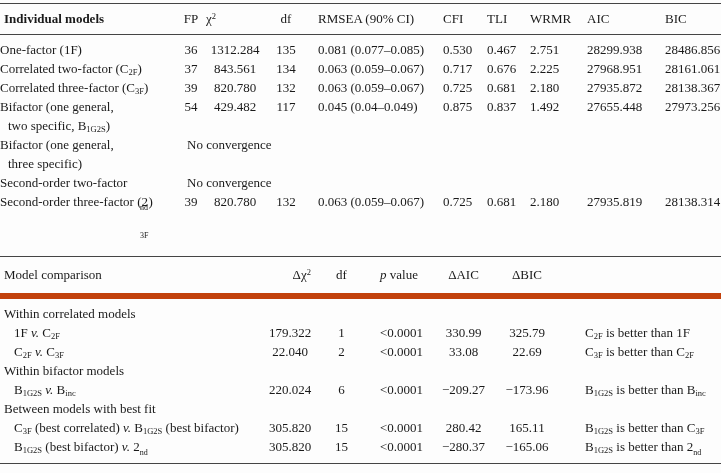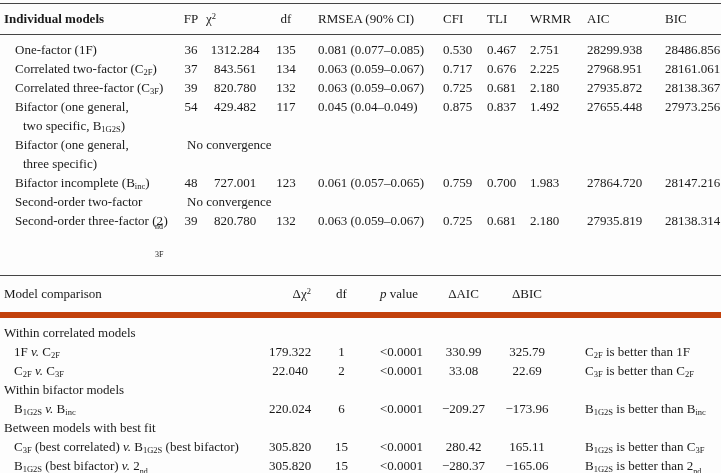--- a/index.html
+++ b/index.html
@@ -21,21 +21,21 @@
   .stk{display:inline-flex;flex-direction:column;font-size:8px;line-height:1;vertical-align:-4px;gap:20px;}
   .stk span{display:block;height:8px;}
 
   
   #t1{margin-top:3px;border-top:1px solid #454545;}
   #t1 thead th{height:30px;vertical-align:middle;border-bottom:1px solid #454545;}
   #t1 tbody td{line-height:19px;}
   #t1 tbody tr:first-child td{padding-top:5px;}
   .num{text-align:center;}
   .bold{font-weight:bold;}
-  .c-label{padding-left:23px;text-indent:-8px;}
+  .c-label{padding-left:8px;text-indent:-8px;}
   .h-model{padding-left:4px;font-weight:bold;}
   .h-chi{padding-left:4px;margin-top:32px;}
   .c-rmsea,.h-rmsea{padding-left:14px;}
   .c-aic,.h-aic,.c-bic,.h-bic{padding-left:2px;}
   .c-note{padding-left:7px;}
 
   
   #t2{margin-top:16px;border-top:1px solid #454545;border-bottom:1px solid #454545;}
   #t2 thead th{height:36px;vertical-align:middle;border-bottom:6px solid #c2410c;}
   #t2 tbody td{line-height:19px;}
@@ -126,32 +126,20 @@
       <td>0.837</td>
       <td>1.492</td>
       <td class="c-aic">27655.448</td>
       <td class="c-bic">27973.256</td>
     </tr>
     <tr>
       <td class="c-label"><span>Bifactor (one general,</span><br><span>three specific)</span></td>
       <td class="c-note" colspan="9">No convergence</td>
     </tr>
     <tr>
-      <td class="c-label"><span>Bifactor incomplete (B</span><sub>inc</sub><span>)</span></td>
-      <td class="num">48</td>
-      <td class="num">727.001</td>
-      <td class="num">123</td>
-      <td class="c-rmsea">0.061 (0.057–0.065)</td>
-      <td>0.759</td>
-      <td>0.700</td>
-      <td>1.983</td>
-      <td class="c-aic">27864.720</td>
-      <td class="c-bic">28147.216</td>
-    </tr>
-    <tr>
       <td class="c-label"><span>Second-order two-factor</span></td>
       <td class="c-note" colspan="9">No convergence</td>
     </tr>
     <tr>
       <td class="c-label"><span>Second-order three-factor (2</span><span class="stk">
             <span>nd</span>
             <span>3F</span>
           </span><span>)</span></td>
       <td class="num">39</td>
       <td class="num">820.780</td>

